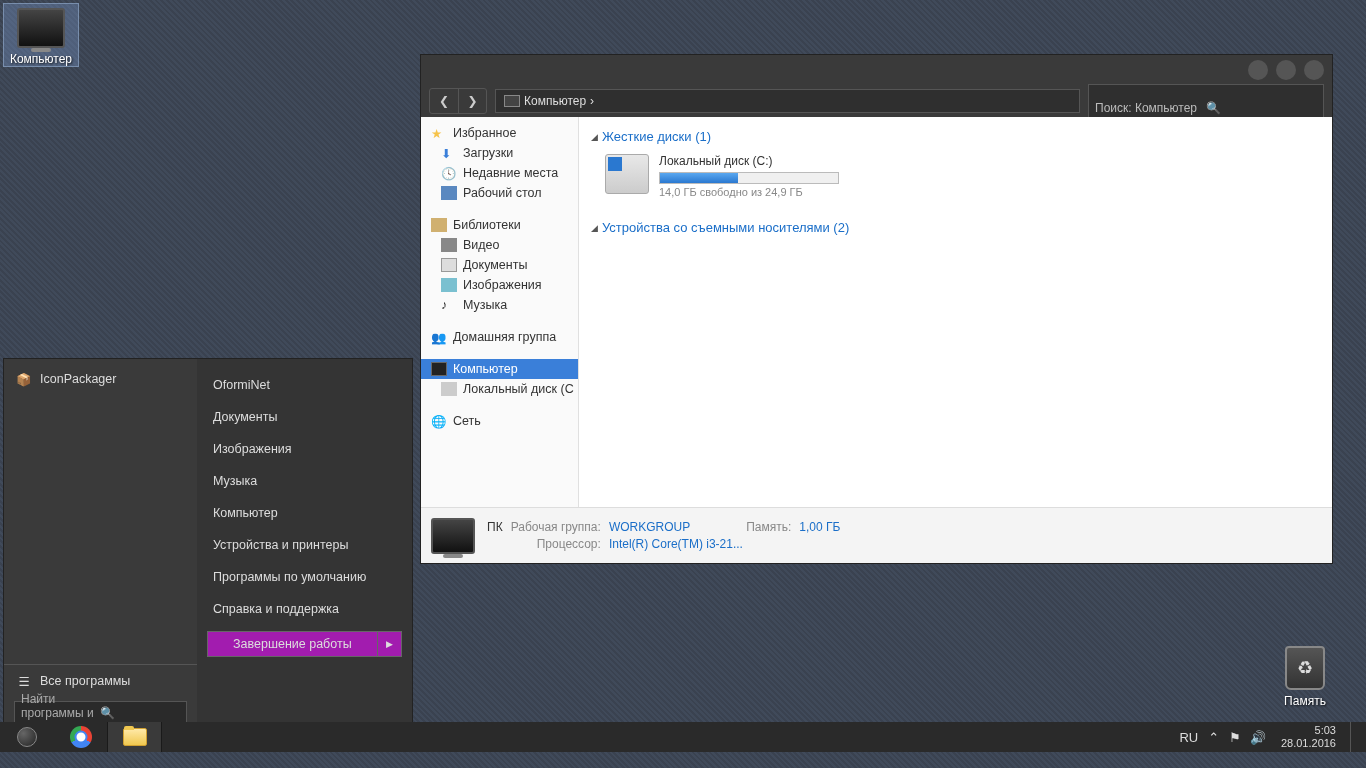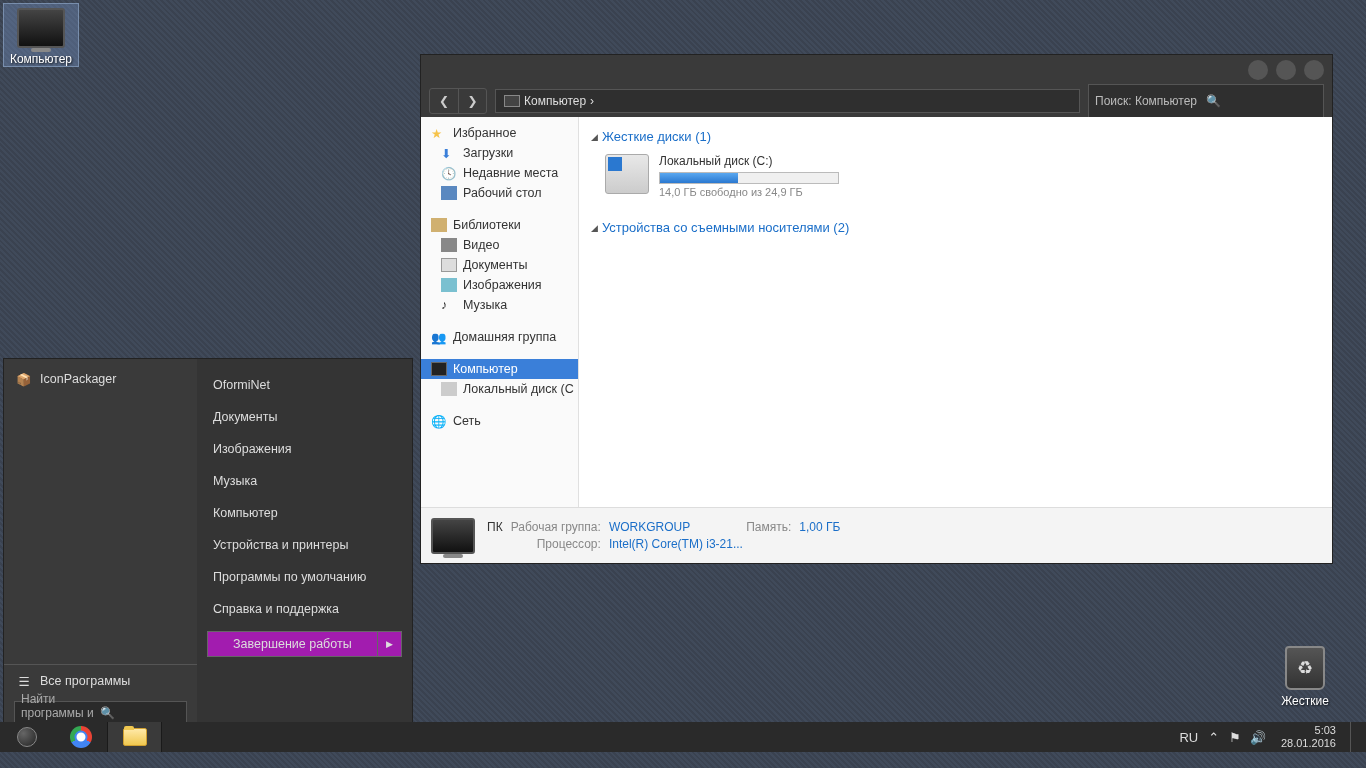--- a/index.html
+++ b/index.html
@@ -36,21 +36,21 @@
 
 .explorer { position: absolute; left: 420px; top: 54px; width: 913px; height: 510px; background: #3a3a3a; border: 1px solid #222; display: flex; flex-direction: column; }
 .ex-titlebar { height: 30px; display: flex; align-items: center; justify-content: flex-end; padding: 0 8px; gap: 8px; }
 .ex-tbtn { width: 20px; height: 20px; border-radius: 50%; background: #555; cursor: pointer; }
 .ex-navbar { height: 32px; display: flex; align-items: center; padding: 0 8px; gap: 8px; background: #3a3a3a; }
 .navbtns { display: flex; border: 1px solid #555; border-radius: 3px; }
 .navbtn { width: 28px; height: 24px; display: flex; align-items: center; justify-content: center; color: #ccc; cursor: pointer; font-size: 12px; }
 .navbtn + .navbtn { border-left: 1px solid #555; }
 .addrbar { flex: 1; height: 24px; background: #2f2f2f; border: 1px solid #555; display: flex; align-items: center; padding: 0 8px; color: #ddd; font-size: 12px; gap: 4px; }
 .addrbar .mon { width: 16px; height: 12px; background: #444; border: 1px solid #888; }
-.searchbox { width: 236px; height: 24px; background: #2f2f2f; border: 1px solid #555; display: flex; align-items: center; padding: 16px 6px; color: #bbb; font-size: 12px; }
+.searchbox { width: 236px; height: 24px; background: #2f2f2f; border: 1px solid #555; display: flex; padding: 16px 6px; color: #bbb; font-size: 12px; }
 .searchbox span { flex: 1; }
 .ex-body { flex: 1; display: flex; background: #fff; min-height: 0; }
 
 
 .ex-side { width: 158px; background: #fafafa; border-right: 1px solid #e0e0e0; overflow-y: auto; padding: 6px 0; }
 .side-item { padding: 3px 8px 3px 20px; font-size: 12.5px; color: #333; display: flex; align-items: center; gap: 6px; cursor: pointer; white-space: nowrap; overflow: hidden; }
 .side-item.group { padding-left: 10px; font-weight: normal; }
 .side-item.sel { background: #3a7fd9; color: #fff; }
 .side-ic { width: 16px; height: 14px; flex-shrink: 0; display: inline-block; }
 .star { color: #f6c34a; }
@@ -102,21 +102,21 @@
 
 <div class="desktop-bg"></div>
 
 <div class="desktop-icon sel" style="left:4px; top:4px;">
   <div class="ic monitor-icon"></div>
   <div class="lbl">Компьютер</div>
 </div>
 
 <div class="desktop-icon" style="right:24px; bottom:60px;">
   <div class="bin-icon">♻</div>
-  <div class="lbl">Жесткие</div>
+  <div class="lbl">Память</div>
 </div>
 
 <div class="start-menu">
   <div class="sm-left">
     <div class="sm-item">
       <span class="sm-icon">📦</span>
       <span>IconPackager</span>
     </div>
     <div class="sm-allprog sm-item">
       <span class="sm-icon">☰</span>

